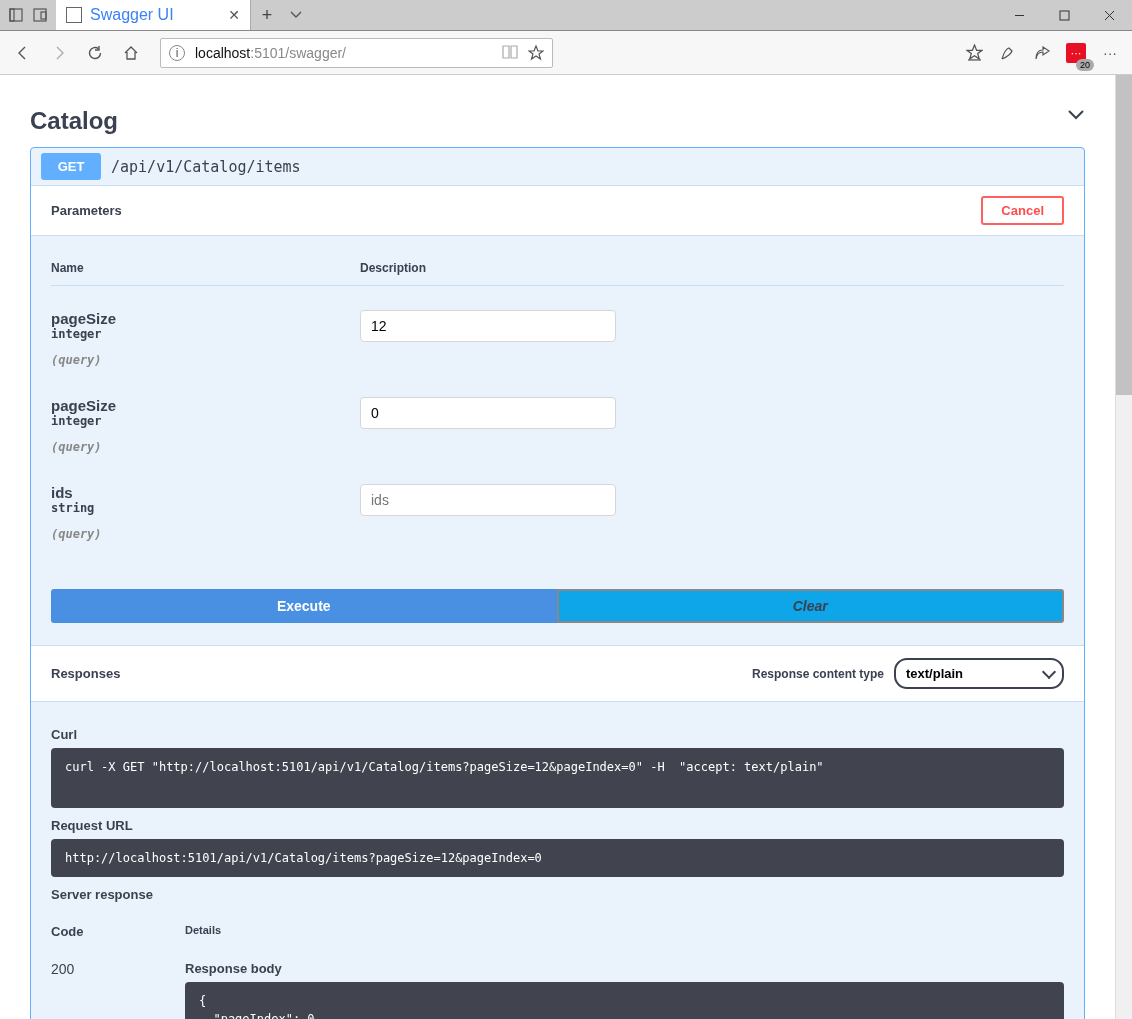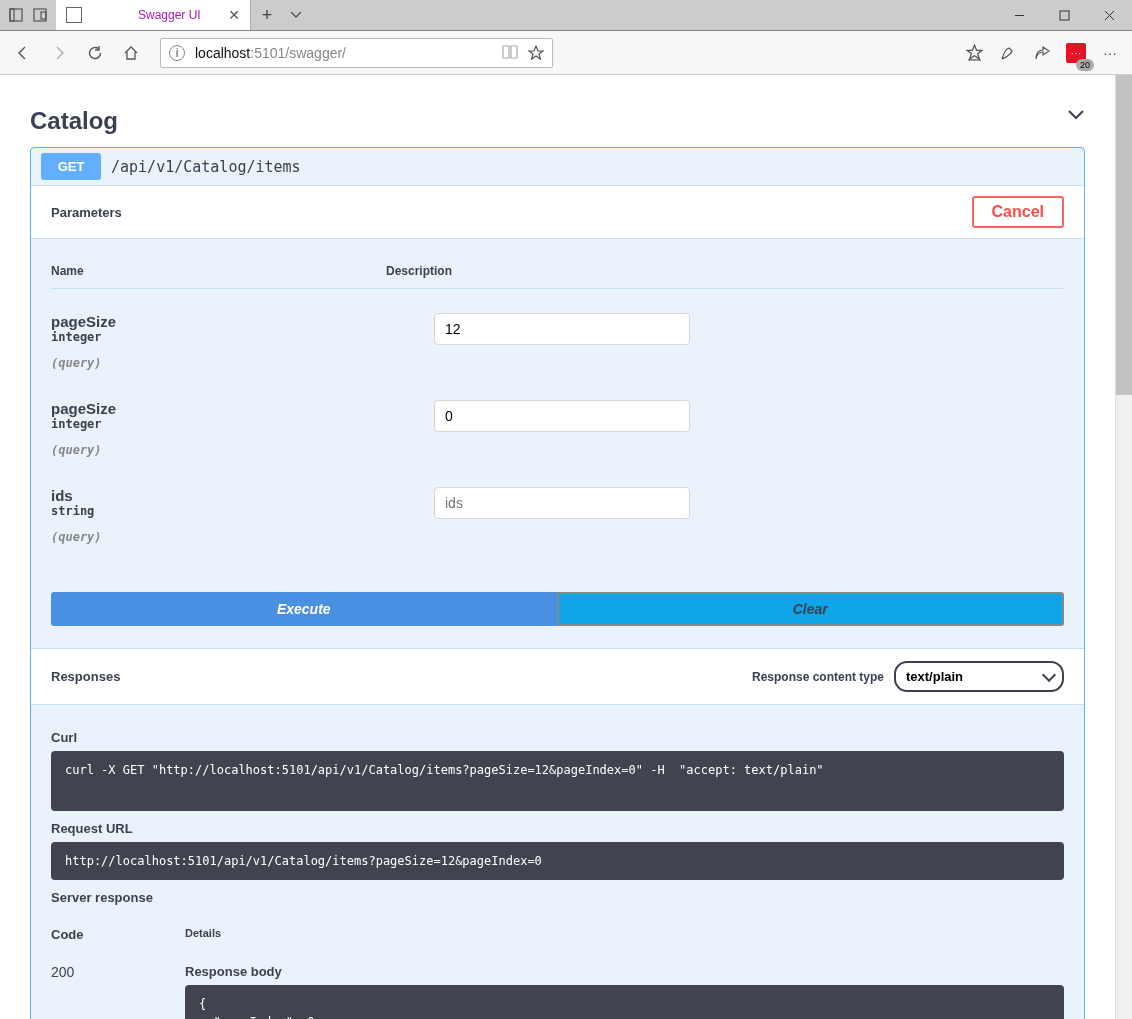--- a/index.html
+++ b/index.html
@@ -2,21 +2,21 @@
 <html><head>
 <meta charset="utf-8">
 <style>
 * { box-sizing: border-box; margin: 0; padding: 0; }
 body { font-family: -apple-system, BlinkMacSystemFont, "Segoe UI", Arial, sans-serif; font-size: 14px; color: #3b4151; background: #fff; overflow: hidden; }
 .browser-chrome { background: #ccc; height: 31px; display: flex; align-items: stretch; border-bottom: 1px solid #888; }
 .bc-left { display: flex; align-items: center; padding: 0 8px; gap: 8px; }
 .bc-icon { width: 16px; height: 16px; display: inline-flex; align-items: center; justify-content: center; }
 .tab { background: #fff; display: flex; align-items: center; padding: 0 10px; gap: 8px; min-width: 195px; border-right: 1px solid #aaa; }
 .tab-icon { width: 16px; height: 16px; border: 1px solid #666; }
-.tab-title { font-size: 12px; color: #a21caf; flex: 1; margin-left: 48px; }
+.tab-title { font-size: 16px; color: #3b82f6; flex: 1; }
 .tab-close { font-size: 14px; color: #555; cursor: pointer; }
 .tab-add { width: 32px; display: flex; align-items: center; justify-content: center; font-size: 18px; color: #444; }
 .tab-dropdown { width: 26px; display: flex; align-items: center; justify-content: center; font-size: 12px; color: #444; }
 .bc-right { margin-left: auto; display: flex; align-items: center; }
 .wc-btn { width: 45px; height: 31px; display: flex; align-items: center; justify-content: center; color: #333; }
 .addr-row { height: 44px; background: #f7f7f7; border-bottom: 1px solid #ccc; display: flex; align-items: center; padding: 0 8px; gap: 6px; }
 .nav-btn { width: 30px; height: 30px; display: flex; align-items: center; justify-content: center; color: #555; }
 .addr-bar { flex: 1; height: 30px; background: #fff; border: 1px solid #bbb; border-radius: 2px; display: flex; align-items: center; padding: 0 8px; margin: 0 20px 0 8px; max-width: 700px; font-size: 14px; color: #222; }
 .addr-info { width: 16px; height: 16px; border: 1px solid #888; border-radius: 50%; display: flex; align-items: center; justify-content: center; font-size: 12px; color: #555; margin-right: 10px; }
 .addr-text { flex: 1; }
@@ -39,34 +39,34 @@
 .chev { }
 
 .op { border: 1px solid #61affe; border-radius: 4px; background: #eaf3fb; margin-bottom: 20px; }
 .op-sum { display: flex; align-items: center; padding: 5px 10px; gap: 10px; border-bottom: 1px solid #c7dff5; }
 .op-method { background: #61affe; color: #fff; font-size: 13px; font-weight: 700; padding: 6px 16px; border-radius: 3px; min-width: 60px; text-align: center; }
 .op-path { font-family: Consolas, monospace; font-size: 15px; color: #3b4151; }
 
 .op-body { }
 .params-hdr { display: flex; align-items: center; justify-content: space-between; padding: 10px 20px; background: #fff; border-bottom: 1px solid #c7dff5; }
 .params-hdr h4 { font-size: 13px; font-weight: 700; color: #3b4151; }
-.cancel-btn { border: 2px solid #ff6060; background: #fff; color: #ff4c4c; font-weight: 700; padding: 5px 18px; border-radius: 3px; font-size: 16px; cursor: pointer; }
+.cancel-btn { border: 2px solid #ff6060; background: #fff; color: #ff4c4c; font-weight: 700; padding: 5px 18px; border-radius: 3px; font-size: 13px; cursor: pointer; }
 
 .params-table { padding: 15px 20px 30px 20px; }
 .pt-head { display: flex; padding: 10px 0; border-bottom: 1px solid #c7dff5; margin-bottom: 12px; }
-.pt-col-name { width: 335px; font-size: 12px; font-weight: 700; color: #3b4151; }
+.pt-col-name { width: 309px; font-size: 12px; font-weight: 700; color: #3b4151; }
 .pt-col-desc { flex: 1; font-size: 12px; font-weight: 700; color: #3b4151; }
 .pt-row { display: flex; padding: 12px 0 18px 0; }
 .param-name { font-size: 15px; color: #3b4151; }
 .param-type { font-family: Consolas, monospace; font-size: 12px; font-weight: 700; color: #3b4151; margin-top: 0; }
 .param-loc { font-family: Consolas, monospace; font-size: 12px; font-style: italic; color: #888; margin-top: 12px; }
-.param-input { width: 256px; padding: 7px 10px; border: 1px solid #d6d6d6; border-radius: 4px; font-size: 14px; background: #fff; font-family: inherit; margin-left: 48px; }
+.param-input { width: 256px; padding: 7px 10px; border: 1px solid #d6d6d6; border-radius: 4px; font-size: 14px; background: #fff; font-family: inherit; }
 
 .btn-row { display: flex; padding: 0 20px 22px 20px; gap: 0; }
-.exec-btn { flex: 1; background: #4990e2; color: #fff; border: none; padding: 8px; font-weight: 700; border-radius: 3px 0 0 3px; font-size: 14px; cursor: pointer; font-style: italic; }
+.exec-btn { flex: 1; background: #4990e2; color: #fff; border: none; padding: 8px; font-weight: 700; border-radius: 3px 0 0 3px; font-size: 14px; cursor: pointer; }
 .clear-btn { flex: 1; background: #0ea5e9; color: #3b4151; border: 2px solid #888; padding: 7px; font-weight: 700; border-radius: 0 3px 3px 0; font-size: 14px; cursor: pointer; font-style: italic; }
 
 .resp-hdr { display: flex; align-items: center; justify-content: space-between; padding: 12px 20px; background: #fff; border-top: 1px solid #c7dff5; border-bottom: 1px solid #c7dff5; }
 .resp-hdr h4 { font-size: 13px; font-weight: 700; color: #3b4151; }
 .rct { display: flex; align-items: center; gap: 10px; }
 .rct-label { font-size: 12px; font-weight: 700; color: #3b4151; }
 .rct-select { border: 2px solid #3b4151; border-radius: 13px; padding: 6px 28px 6px 10px; font-size: 13px; font-weight: 700; background: #fff; appearance: none; position: relative; min-width: 170px; }
 .rct-wrap { position: relative; }
 .rct-wrap::after { content: ""; position: absolute; right: 10px; top: 50%; width: 8px; height: 8px; border-right: 2px solid #3b4151; border-bottom: 2px solid #3b4151; transform: translateY(-70%) rotate(45deg); pointer-events: none; }
 

